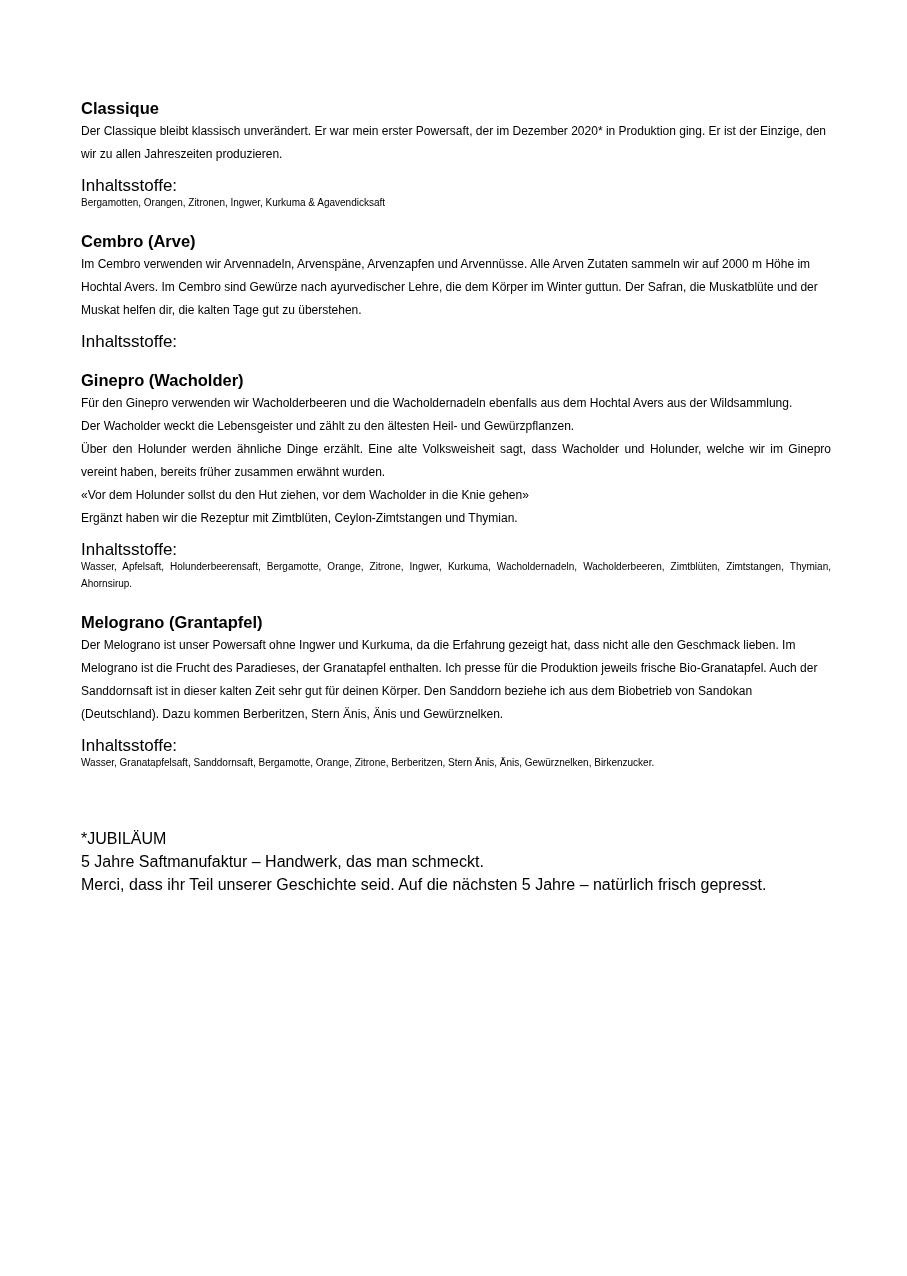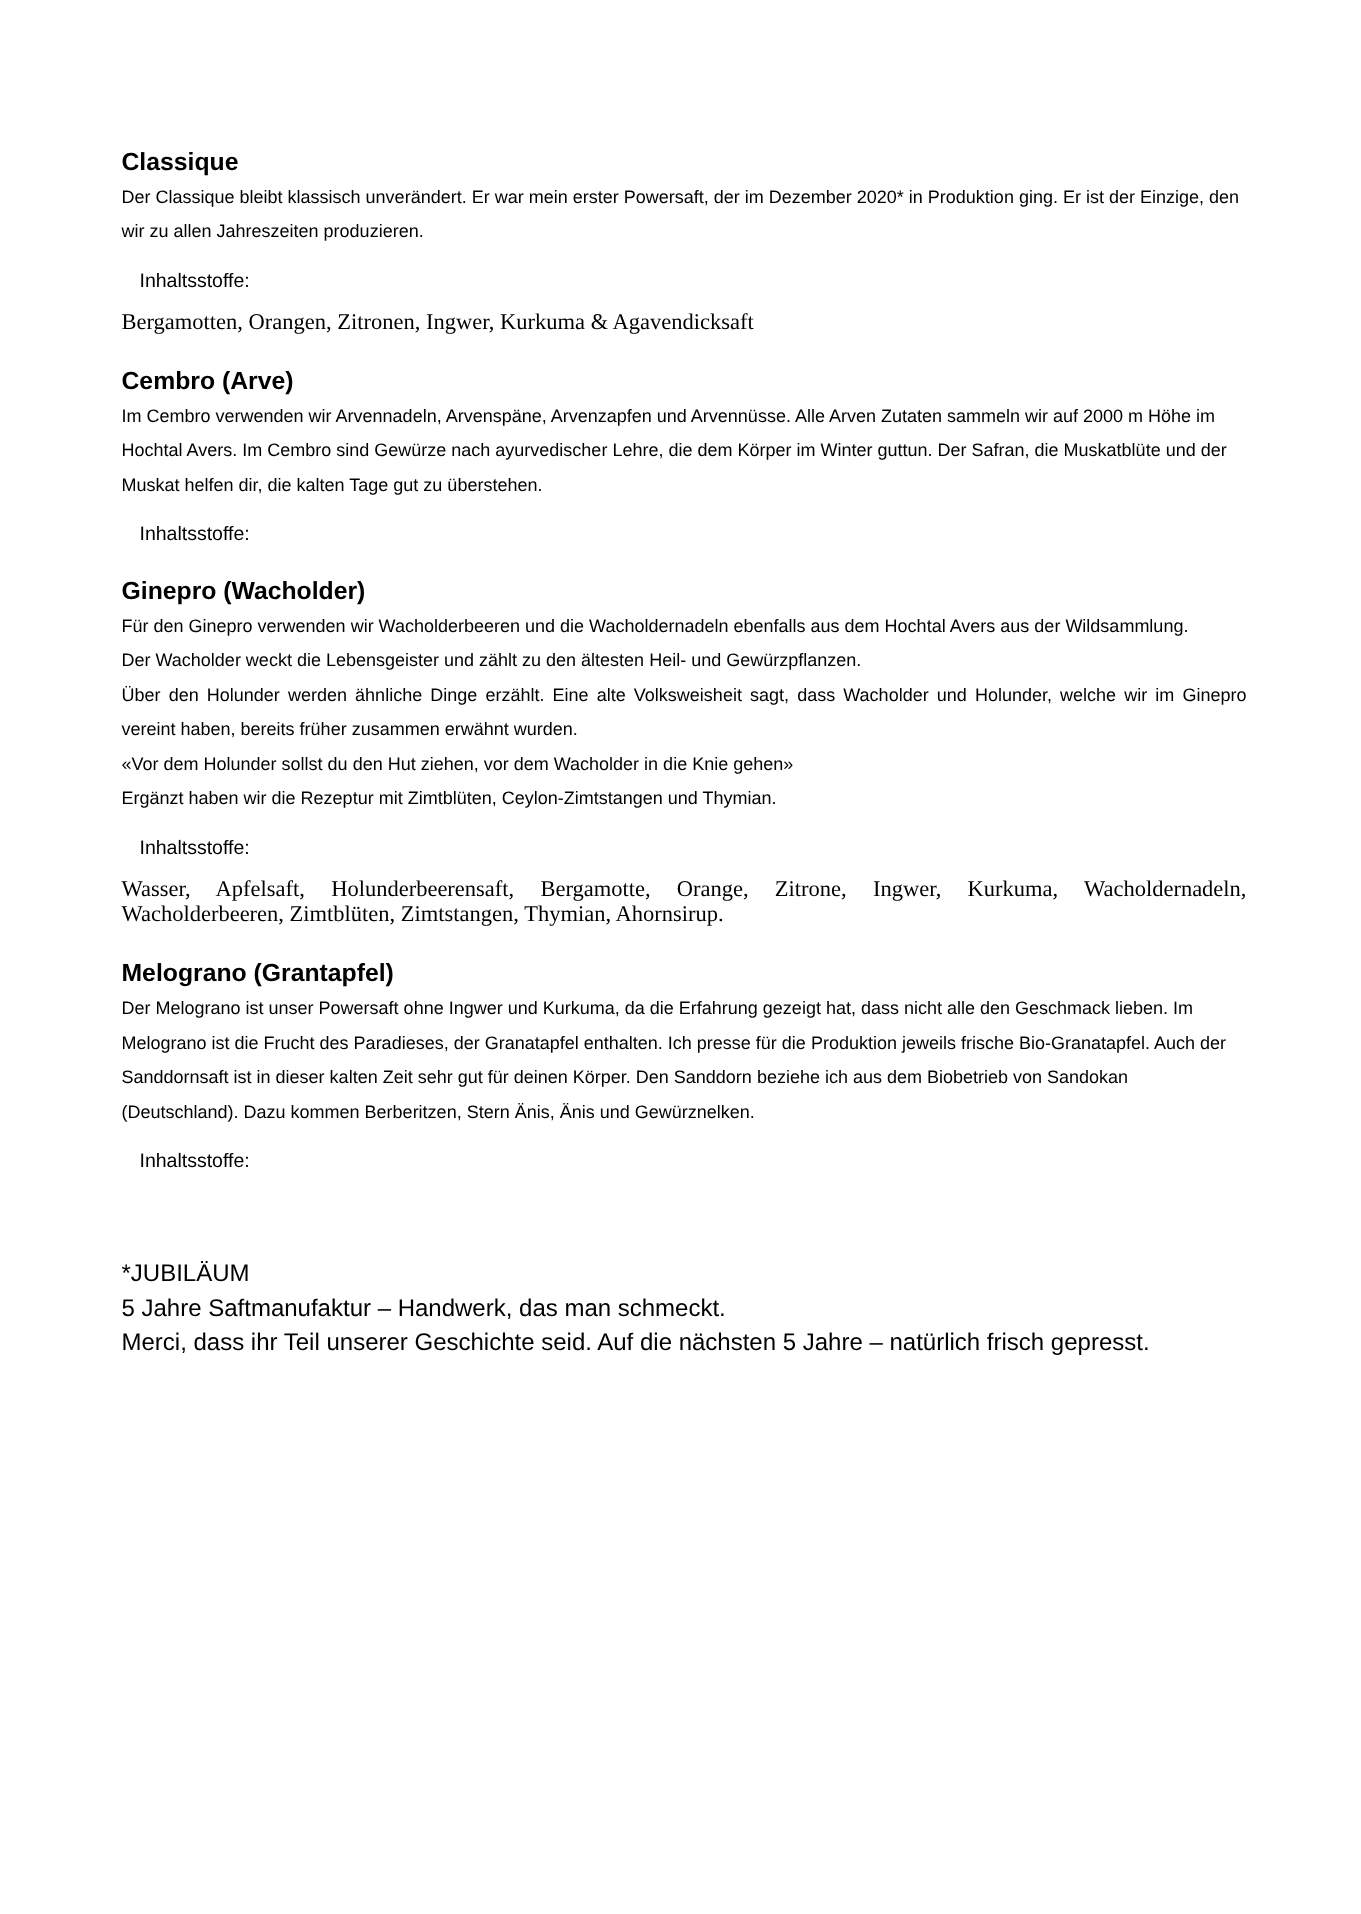--- a/index.html
+++ b/index.html
@@ -36,29 +36,28 @@
   .product-description {
     font-size: 12px;
     line-height: 23px;
     margin: 0 0 11px 0;
     white-space: pre-line;
   }
   .product-description.justify {
     text-align: justify;
   }
   .small-label {
-    font-size: 13px;
+    font-size: 17px;
     line-height: 17px;
-    margin: 12px;
+    margin: 0;
   }
   .ingredients {
-    font-size: 15px;
+    font-size: 10px;
     line-height: 17px;
     margin: 0;
-    font-family: Liberation Serif, serif;
   }
   .ingredients.justify {
     text-align: justify;
   }
   .anniversary {
     margin-top: 56px;
   }
   .anniversary p {
     font-size: 16px;
     line-height: 23px;
@@ -92,20 +91,21 @@
 «Vor dem Holunder sollst du den Hut ziehen, vor dem Wacholder in die Knie gehen»
 Ergänzt haben wir die Rezeptur mit Zimtblüten, Ceylon-Zimtstangen und Thymian.</p>
       <p class="small-label">Inhaltsstoffe:</p>
       <p class="ingredients justify">Wasser, Apfelsaft, Holunderbeerensaft, Bergamotte, Orange, Zitrone, Ingwer, Kurkuma, Wacholdernadeln, Wacholderbeeren, Zimtblüten, Zimtstangen, Thymian, Ahornsirup.</p>
     </div>
 
     <div class="section">
       <h2 class="product-title">Melograno (Grantapfel)</h2>
       <p class="product-description">Der Melograno ist unser Powersaft ohne Ingwer und Kurkuma, da die Erfahrung gezeigt hat, dass nicht alle den Geschmack lieben. Im Melograno ist die Frucht des Paradieses, der Granatapfel enthalten. Ich presse für die Produktion jeweils frische Bio-Granatapfel. Auch der Sanddornsaft ist in dieser kalten Zeit sehr gut für deinen Körper. Den Sanddorn beziehe ich aus dem Biobetrieb von Sandokan (Deutschland). Dazu kommen Berberitzen, Stern Änis, Änis und Gewürznelken.</p>
       <p class="small-label">Inhaltsstoffe:</p>
+      <p class="ingredients">Wasser, Granatapfelsaft, Sanddornsaft, Bergamotte, Orange, Zitrone, Berberitzen, Stern Änis, Änis, Gewürznelken, Birkenzucker.</p>
     </div>
 
     <div class="anniversary">
       <p>*JUBILÄUM</p>
       <p>5 Jahre Saftmanufaktur – Handwerk, das man schmeckt.</p>
       <p>Merci, dass ihr Teil unserer Geschichte seid. Auf die nächsten 5 Jahre – natürlich frisch gepresst.</p>
     </div>
 
   </div>
 </div>

